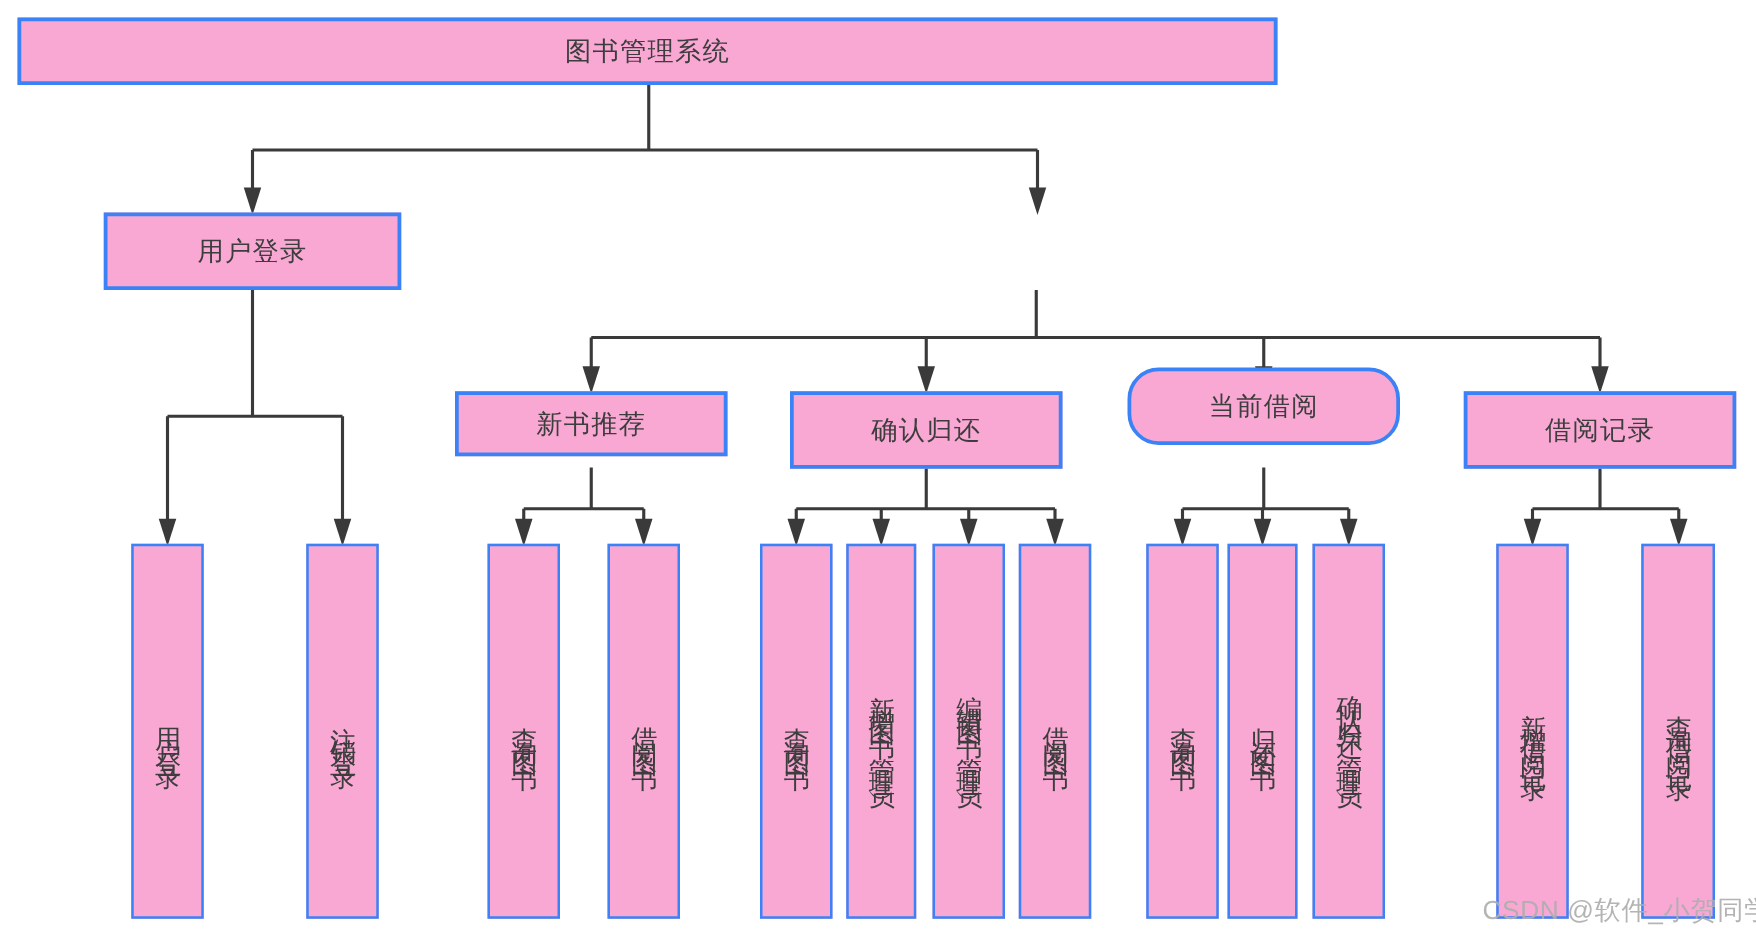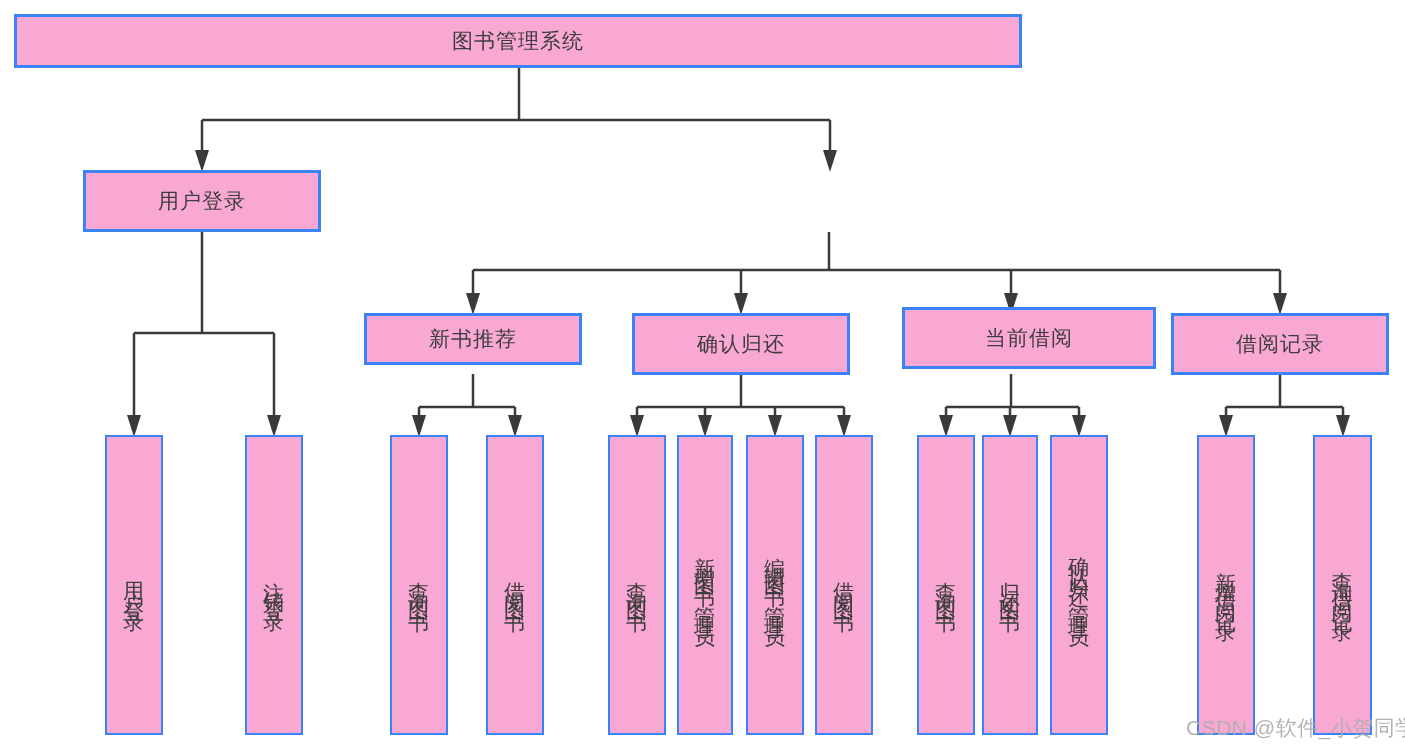--- a/index.html
+++ b/index.html
@@ -60,21 +60,21 @@
       <polygon points="1343,437 1336,415 1350,415"></polygon>
     </g>
   </svg>
 
   <div class="node h" style="left:14px;top:14px;width:1008px;height:54px;">图书管理系统</div>
 
   <div class="node h" style="left:83px;top:170px;width:238px;height:62px;">用户登录</div>
 
   <div class="node h" style="left:364px;top:313px;width:218px;height:52px;">新书推荐</div>
   <div class="node h" style="left:632px;top:313px;width:218px;height:62px;">确认归还</div>
-  <div class="node h" style="left:902px;top:307px;width:254px;height:62px;">当前借阅</div>
+  <div class="node h" style="left:902px;top:294px;width:218px;height:62px;border-radius:25px;">当前借阅</div>
   <div class="node h" style="left:1171px;top:313px;width:218px;height:62px;">借阅记录</div>
 
   <div class="node v" style="left:105px;top:435px;width:58px;height:300px;">用户登录</div>
   <div class="node v" style="left:245px;top:435px;width:58px;height:300px;">注销登录</div>
 
   <div class="node v" style="left:390px;top:435px;width:58px;height:300px;">查询图书</div>
   <div class="node v" style="left:486px;top:435px;width:58px;height:300px;">借阅图书</div>
 
   <div class="node v" style="left:608px;top:435px;width:58px;height:300px;">查询图书</div>
   <div class="node v" style="left:677px;top:435px;width:56px;height:300px;">新增图书（管理员）</div>

